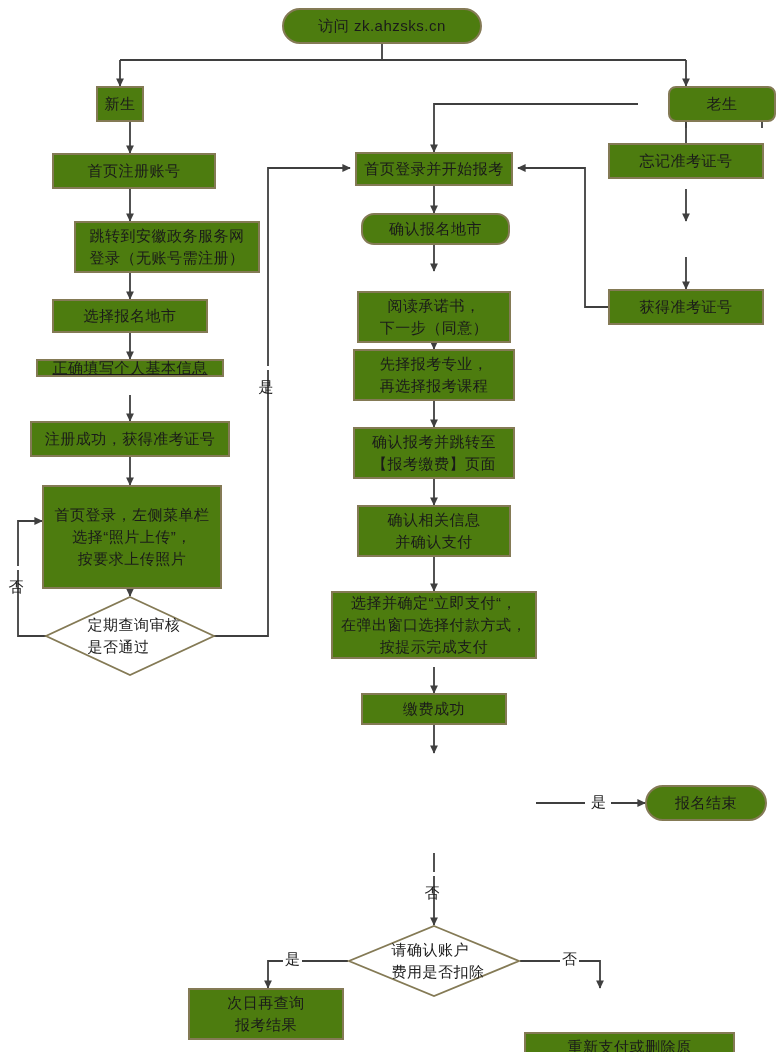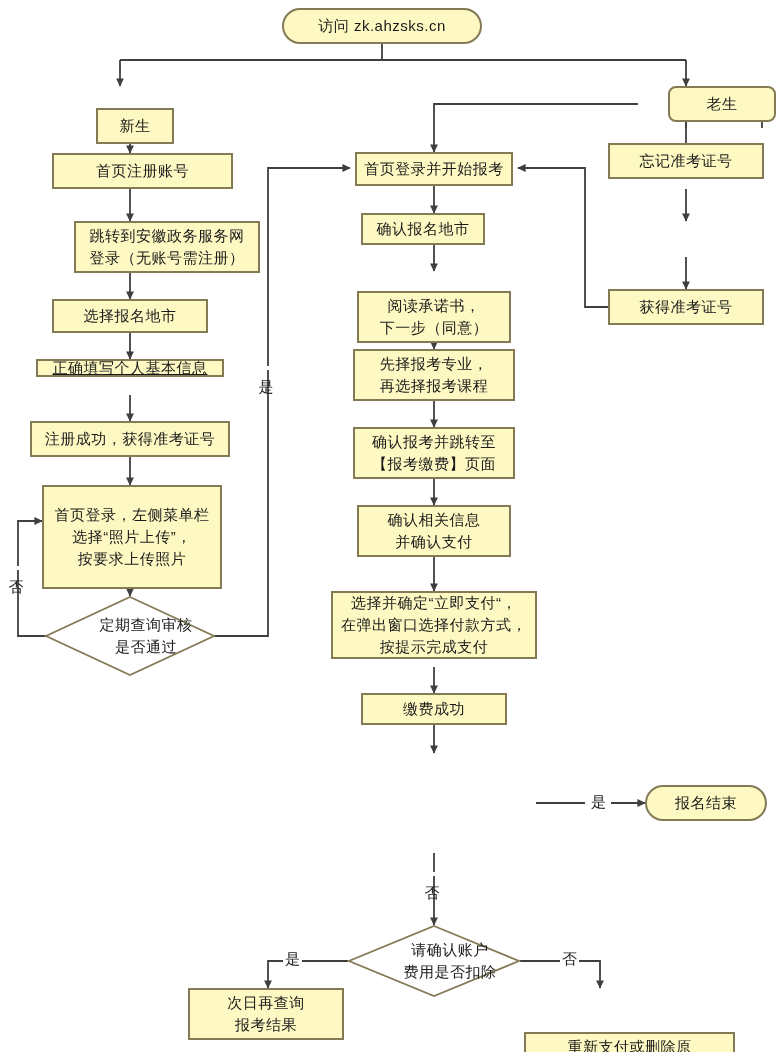--- a/index.html
+++ b/index.html
@@ -20,21 +20,21 @@
     left: 0;
     top: 0;
     width: 776px;
     height: 1052px;
     pointer-events: none;
   }
   .node {
     position: absolute;
     box-sizing: border-box;
     border: 2px solid #847a55;
-    background: #fef9c3;
+    background: #4d7c0f;
     display: flex;
     align-items: center;
     justify-content: center;
     text-align: center;
     color: #1a1a1a;
     font-size: 15px;
     line-height: 1.45;
     letter-spacing: 0.5px;
     z-index: 3;
   }
@@ -51,28 +51,27 @@
     z-index: 3;
   }
   .diamond svg {
     position: absolute;
     left: 0;
     top: 0;
     overflow: visible;
   }
   .diamond .dtext {
     position: absolute;
-    left: 16px;
+    left: 4px;
     top: 0;
     width: 100%;
     height: 100%;
     display: flex;
     align-items: center;
     justify-content: center;
-    text-align: center;
     white-space: pre-line;
     font-size: 15px;
     line-height: 1.45;
     letter-spacing: 0.5px;
     color: #1a1a1a;
   }
   .edge-label {
     position: absolute;
     font-size: 15px;
     color: #1a1a1a;
@@ -142,29 +141,29 @@
       <path d="M348,961 L268,961 L268,988" marker-end="url(#ah)"></path>
 
       <path d="M520,961 L600,961 L600,988" marker-end="url(#ah)"></path>
     </g>
   </svg>
 
   <div class="node terminal" style="left:282px; top:8px; width:200px; height:36px;">
     <span class="txt">访问 zk.ahzsks.cn</span>
   </div>
 
-  <div class="node" style="left:96px; top:86px; width:78px; height:36px;margin-top:22px;">
+  <div class="node" style="left:96px; top:86px; width:48px; height:36px;">
     <span class="txt">新生</span>
   </div>
 
   <div class="node" style="left:668px; top:86px; width:108px; height:36px;border-radius:8px;">
     <span class="txt">老生</span>
   </div>
 
-  <div class="node" style="left:52px; top:153px; width:181px; height:36px;">
+  <div class="node" style="left:52px; top:153px; width:164px; height:36px;">
     <span class="txt">首页注册账号</span>
   </div>
 
   <div class="node" style="left:38px; top:221px; width:186px; height:52px;margin-left:36px;">
     <span class="txt">跳转到安徽政务服务网
 登录（无账号需注册）</span>
   </div>
 
   <div class="node" style="left:52px; top:299px; width:156px; height:34px;">
     <span class="txt">选择报名地市</span>
@@ -192,21 +191,21 @@
 是否通过</div>
   </div>
 
   <div class="edge-label vert" style="left:9px; top:566px;">否</div>
   <div class="edge-label vert" style="left:259px; top:366px;">是</div>
 
   <div class="node" style="left:355px; top:152px; width:158px; height:34px;">
     <span class="txt">首页登录并开始报考</span>
   </div>
 
-  <div class="node" style="left:361px; top:213px; width:124px; height:32px;">
+  <div class="node" style="left:361px; top:213px; width:149px; height:32px;border-radius:13px;">
     <span class="txt">确认报名地市</span>
   </div>
 
   <div class="node" style="left:357px; top:271px; width:154px; height:52px;margin-top:20px;">
     <span class="txt">阅读承诺书，
 下一步（同意）</span>
   </div>
 
   <div class="node" style="left:353px; top:349px; width:162px; height:52px;">
     <span class="txt">先择报考专业，

